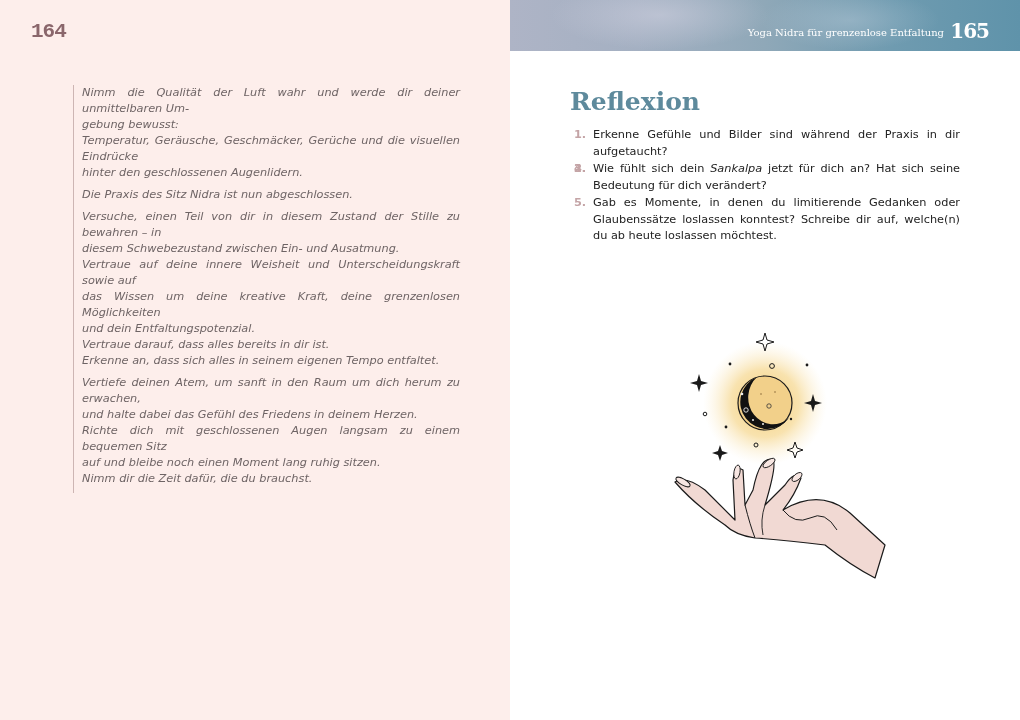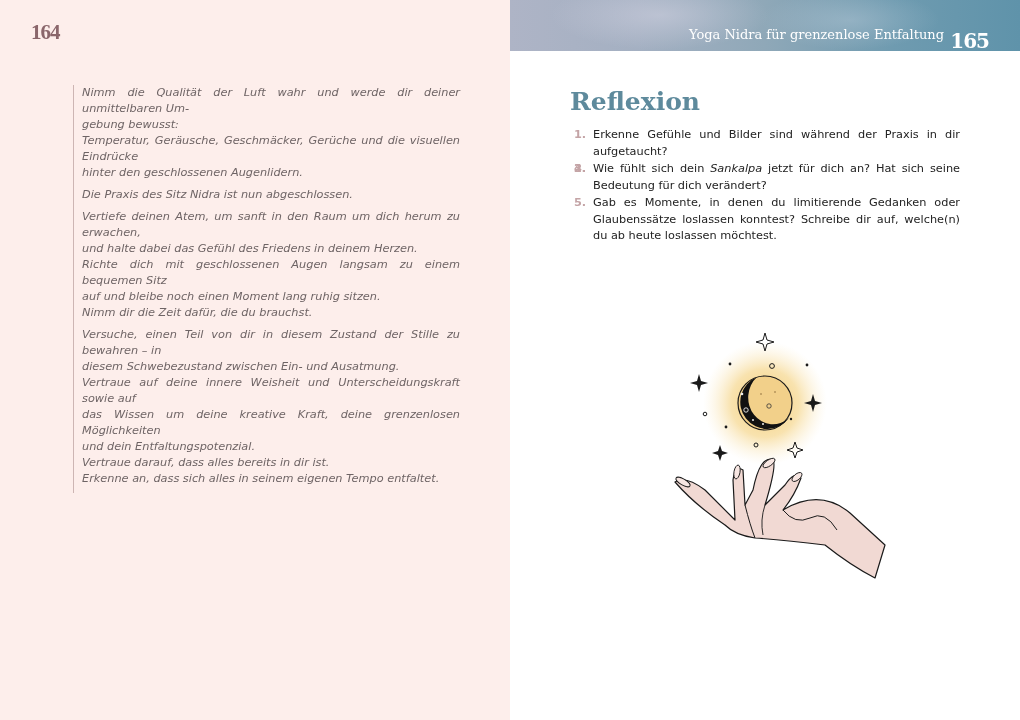--- a/index.html
+++ b/index.html
@@ -1,25 +1,25 @@
 <!DOCTYPE html>
 <html><head>
 <meta charset="utf-8">
 <style>
   html, body { margin: 0; padding: 0; }
   body { width: 1020px; height: 720px; position: relative; overflow: hidden; background: #ffffff; font-family: "DejaVu Sans", sans-serif; }
   .page-left { position: absolute; left: 0; top: 0; width: 510px; height: 720px; background: #fdeeeb; }
   .page-right { position: absolute; left: 510px; top: 0; width: 510px; height: 720px; background: #ffffff; }
-  .pnum-left { position: absolute; left: 31px; top: 20px; font-family: Liberation Serif, serif; font-weight: bold; font-size: 21px; color: #8a666b; letter-spacing: -1px; }
+  .pnum-left { position: absolute; left: 31px; top: 20px; font-family: Liberation Mono, monospace; font-weight: bold; font-size: 21px; color: #8a666b; letter-spacing: -1px; }
   .header-band { position: absolute; left: 0; top: 0; width: 510px; height: 51px;
     background: linear-gradient(90deg, #aeb4c6 0%, #a4b0c2 25%, #8fa8b8 50%, #6f9bb0 75%, #5f93aa 100%); overflow: hidden; }
   .header-band .cloud1 { position:absolute; left:40px; top:-20px; width:220px; height:70px; border-radius:50%; background: radial-gradient(ellipse at center, rgba(210,210,225,0.55), rgba(210,210,225,0) 70%); }
   .header-band .cloud2 { position:absolute; left:250px; top:-10px; width:180px; height:60px; border-radius:50%; background: radial-gradient(ellipse at center, rgba(180,200,215,0.45), rgba(180,200,215,0) 70%); }
-  .header-title { position: absolute; right: 76px; top: 27px; font-family: "DejaVu Serif", serif; font-size: 13px; color: #ffffff; }
-  .pnum-right { position: absolute; right: 31px; top: 29px; font-family: "DejaVu Serif", serif; font-weight: bold; font-size: 20px; color: #ffffff; letter-spacing: -1px; margin-left: 29px; }
+  .header-title { position: absolute; right: 76px; top: 27px; font-family: "DejaVu Serif", serif; font-size: 10px; color: #ffffff; }
+  .pnum-right { position: absolute; right: 31px; top: 19px; font-family: "DejaVu Serif", serif; font-weight: bold; font-size: 20px; color: #ffffff; letter-spacing: -1px; margin-left: 29px; }
 
   .quote-block { position: absolute; left: 73px; top: 85px; width: 378px; border-left: 1.5px solid #cdb5b3; padding-left: 8px; }
   .quote-block p { margin: 0 0 6px 0; font-family: "DejaVu Sans", sans-serif; font-style: italic; font-size: 11.3px; line-height: 16px; color: #6e6465; text-align: justify; }
 
   .reflexion-title { position: absolute; left: 570px; top: 87px; font-family: "DejaVu Serif", serif; font-weight: bold; font-size: 25px; color: #5e8a9c; }
   .reflexion-list { position: absolute; left: 570px; top: 127px; width: 390px; margin: 0; padding: 0; list-style: none; }
   .reflexion-list li { position: relative; padding-left: 23px; font-size: 11.3px; line-height: 16.9px; color: #222222; text-align: justify; }
   .reflexion-list li .num { position: absolute; left: 4px; top: 0; color: #c4a4a6; font-weight: bold; }
   .reflexion-list li em { font-style: italic; margin-top: 32px; }
 
@@ -34,34 +34,34 @@
     <p>
       <span>Nimm die Qualität der Luft wahr und werde dir deiner unmittelbaren Um-</span><br>
       <span>gebung bewusst:</span><br>
       <span>Temperatur, Geräusche, Geschmäcker, Gerüche und die visuellen Eindrücke</span><br>
       <span>hinter den geschlossenen Augenlidern.</span>
     </p>
     <p>
       <span>Die Praxis des Sitz Nidra ist nun abgeschlossen.</span>
     </p>
     <p>
-      <span>Vertiefe deinen Atem, um sanft in den Raum um dich herum zu erwachen,</span><br>
-      <span>und halte dabei das Gefühl des Friedens in deinem Herzen.</span><br>
-      <span>Richte dich mit geschlossenen Augen langsam zu einem bequemen Sitz</span><br>
-      <span>auf und bleibe noch einen Moment lang ruhig sitzen.</span><br>
-      <span>Nimm dir die Zeit dafür, die du brauchst.</span>
-    </p>
-    <p>
       <span>Versuche, einen Teil von dir in diesem Zustand der Stille zu bewahren – in</span><br>
       <span>diesem Schwebezustand zwischen Ein- und Ausatmung.</span><br>
       <span>Vertraue auf deine innere Weisheit und Unterscheidungskraft sowie auf</span><br>
       <span>das Wissen um deine kreative Kraft, deine grenzenlosen Möglichkeiten</span><br>
       <span>und dein Entfaltungspotenzial.</span><br>
       <span>Vertraue darauf, dass alles bereits in dir ist.</span><br>
       <span>Erkenne an, dass sich alles in seinem eigenen Tempo entfaltet.</span>
+    </p>
+    <p>
+      <span>Vertiefe deinen Atem, um sanft in den Raum um dich herum zu erwachen,</span><br>
+      <span>und halte dabei das Gefühl des Friedens in deinem Herzen.</span><br>
+      <span>Richte dich mit geschlossenen Augen langsam zu einem bequemen Sitz</span><br>
+      <span>auf und bleibe noch einen Moment lang ruhig sitzen.</span><br>
+      <span>Nimm dir die Zeit dafür, die du brauchst.</span>
     </p>
   </div>
 </div>
 
 <div class="page-right">
   <div class="header-band">
     <div class="cloud1"></div>
     <div class="cloud2"></div>
     <div class="header-title">Yoga Nidra für grenzenlose Entfaltung</div>
     <div class="pnum-right">165</div>

